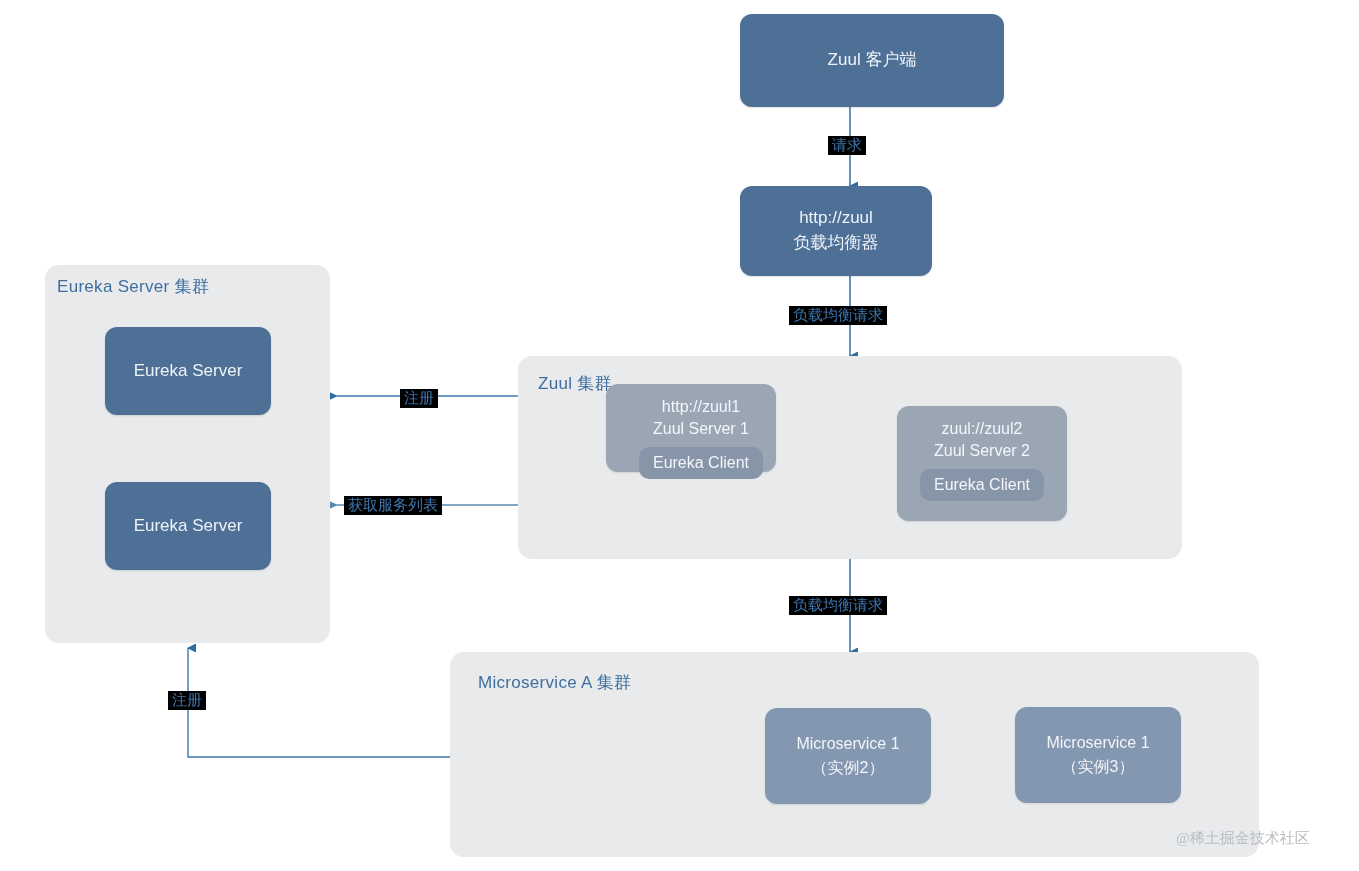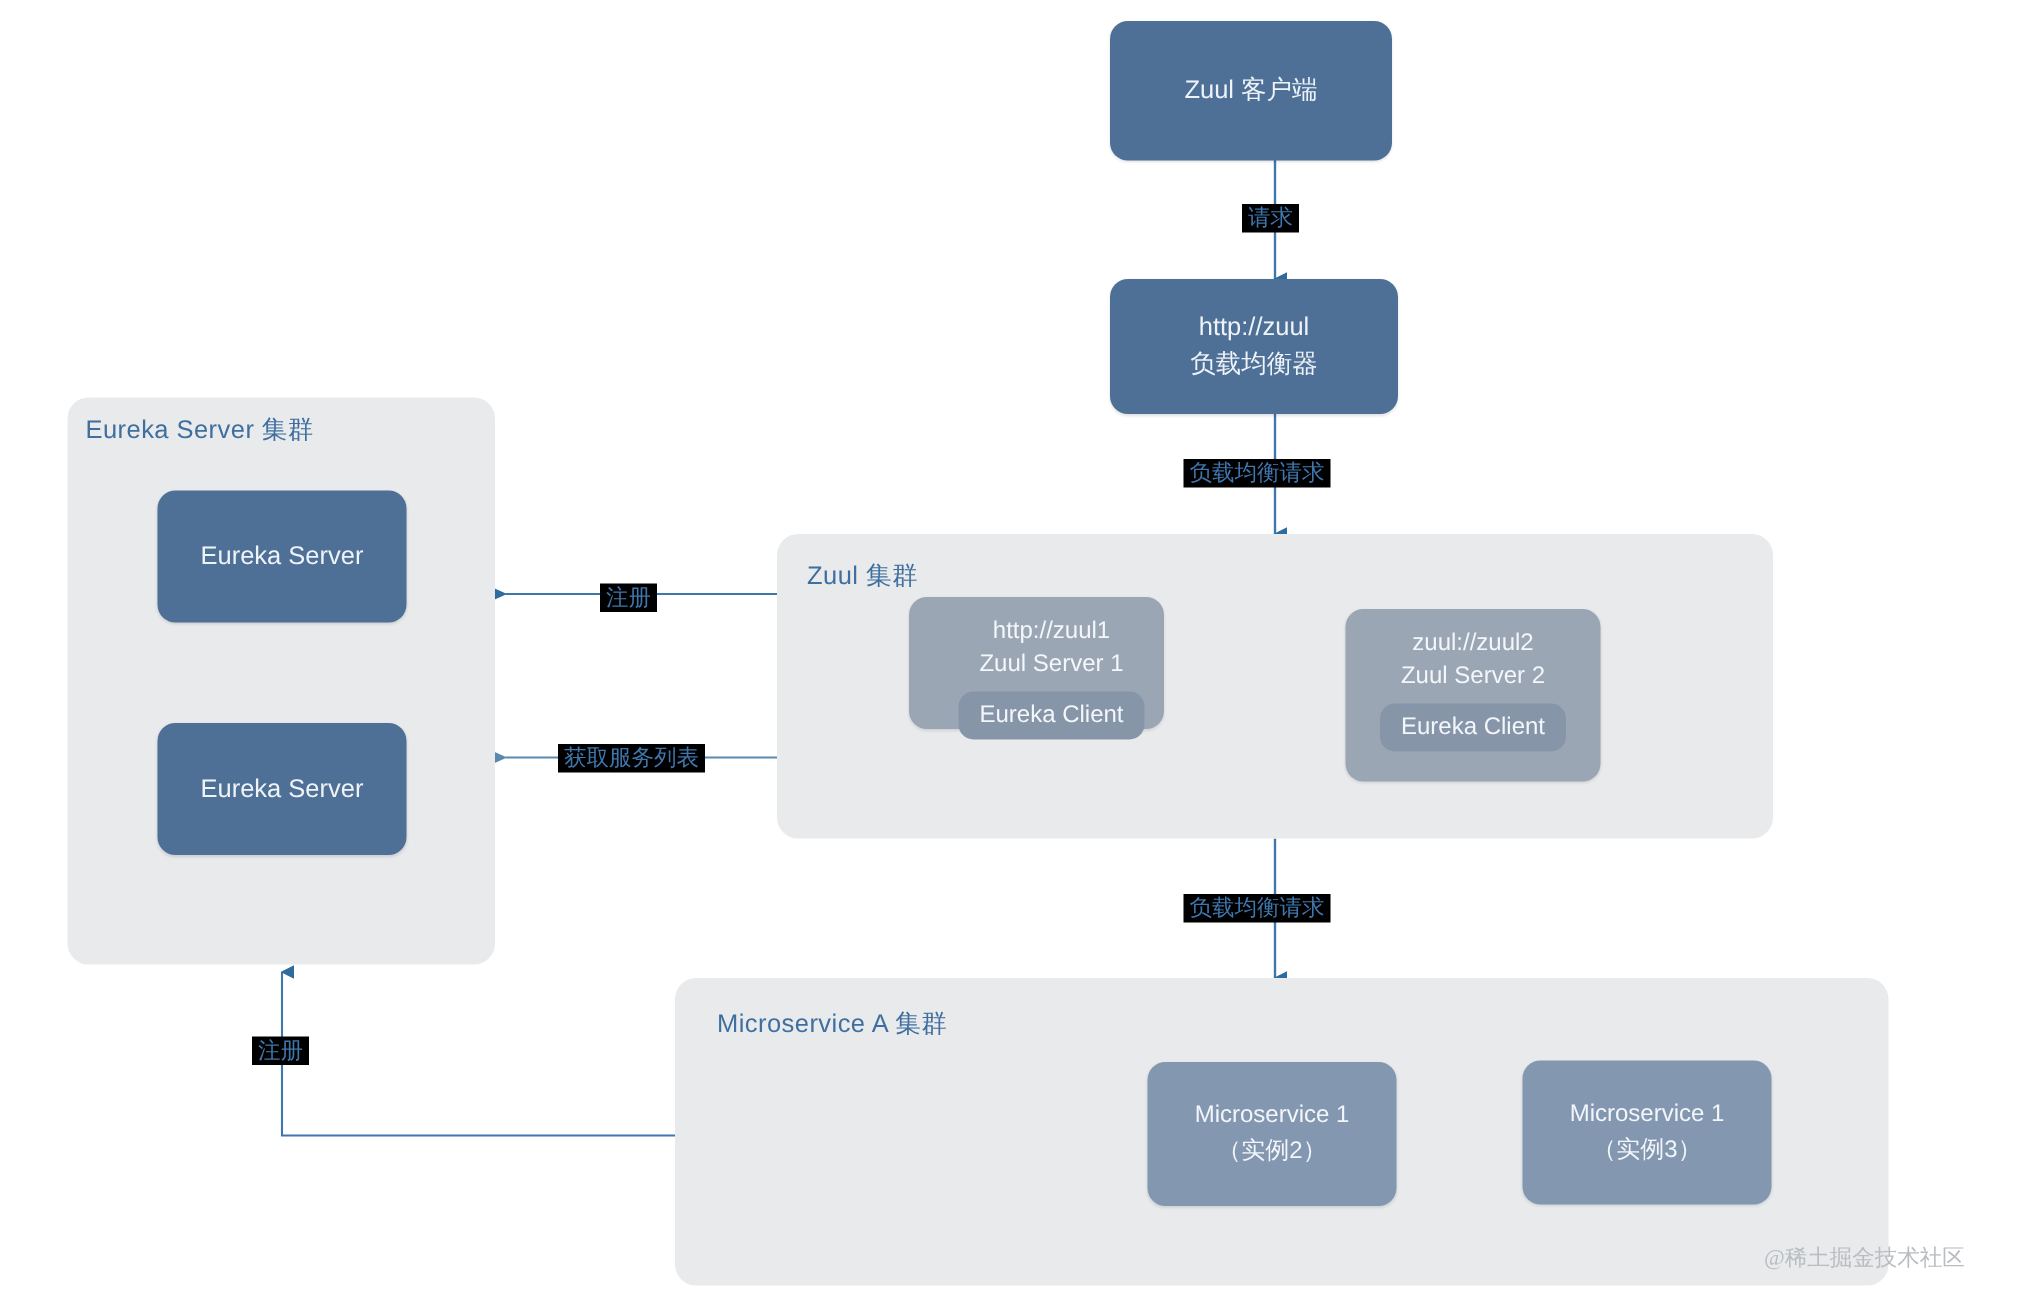--- a/index.html
+++ b/index.html
@@ -144,21 +144,21 @@
 
     <line x1="518" y1="396" x2="337" y2="396" stroke="#3f77ad" stroke-width="1.4" marker-end="url(#arrowLeft)"></line>
 
     <line x1="518" y1="505" x2="337" y2="505" stroke="#5a89ae" stroke-width="1.4" marker-end="url(#arrowLeftPale)"></line>
 
     <polyline points="450,757 188,757 188,648" fill="none" stroke="#3f77ad" stroke-width="1.4" marker-end="url(#arrowUp)"></polyline>
 
     <line x1="188" y1="420" x2="188" y2="478" stroke="#2f6c9e" stroke-width="1.6" marker-start="url(#arrowUp)" marker-end="url(#arrowDown)"></line>
   </svg>
 
-  <div class="node-dark" style="left:740px; top:14px; width:188px; height:93px;">
+  <div class="node-dark" style="left:740px; top:14px; width:264px; height:93px;">
     <span>Zuul 客户端</span>
   </div>
 
   <div class="edge-label" style="left:828px; top:136px;">
     <span>请求</span>
   </div>
 
   <div class="node-dark" style="left:740px; top:186px; width:192px; height:90px;">
     <span>http://zuul</span>
     <span>负载均衡器</span>
@@ -179,36 +179,36 @@
 
   <div class="node-dark" style="left:105px; top:482px; width:166px; height:88px;">
     <span>Eureka Server</span>
   </div>
 
   <div class="cluster" style="left:518px; top:356px; width:664px; height:203px;"></div>
   <div class="cluster-title" style="left:538px; top:372px;">
     <span>Zuul 集群</span>
   </div>
 
-  <div class="node-grey" style="left:606px; top:398px; width:170px; height:88px;padding-left:20px;">
+  <div class="node-grey" style="left:606px; top:384px; width:170px; height:88px;padding-left:20px;">
     <span>http://zuul1</span>
     <span>Zuul Server 1</span>
     <span class="inner-chip">Eureka Client</span>
   </div>
 
   <div class="node-grey" style="left:897px; top:406px; width:170px; height:115px;">
     <span>zuul://zuul2</span>
     <span>Zuul Server 2</span>
     <span class="inner-chip">Eureka Client</span>
   </div>
 
   <div class="edge-label" style="left:400px; top:389px;">
     <span>注册</span>
   </div>
-  <div class="edge-label" style="left:372px; top:496px;">
+  <div class="edge-label" style="left:344px; top:496px;">
     <span>获取服务列表</span>
   </div>
 
   <div class="edge-label" style="left:789px; top:596px;">
     <span>负载均衡请求</span>
   </div>
 
   <div class="cluster" style="left:450px; top:652px; width:809px; height:205px;"></div>
   <div class="cluster-title" style="left:478px; top:671px;">
     <span>Microservice A 集群</span>

